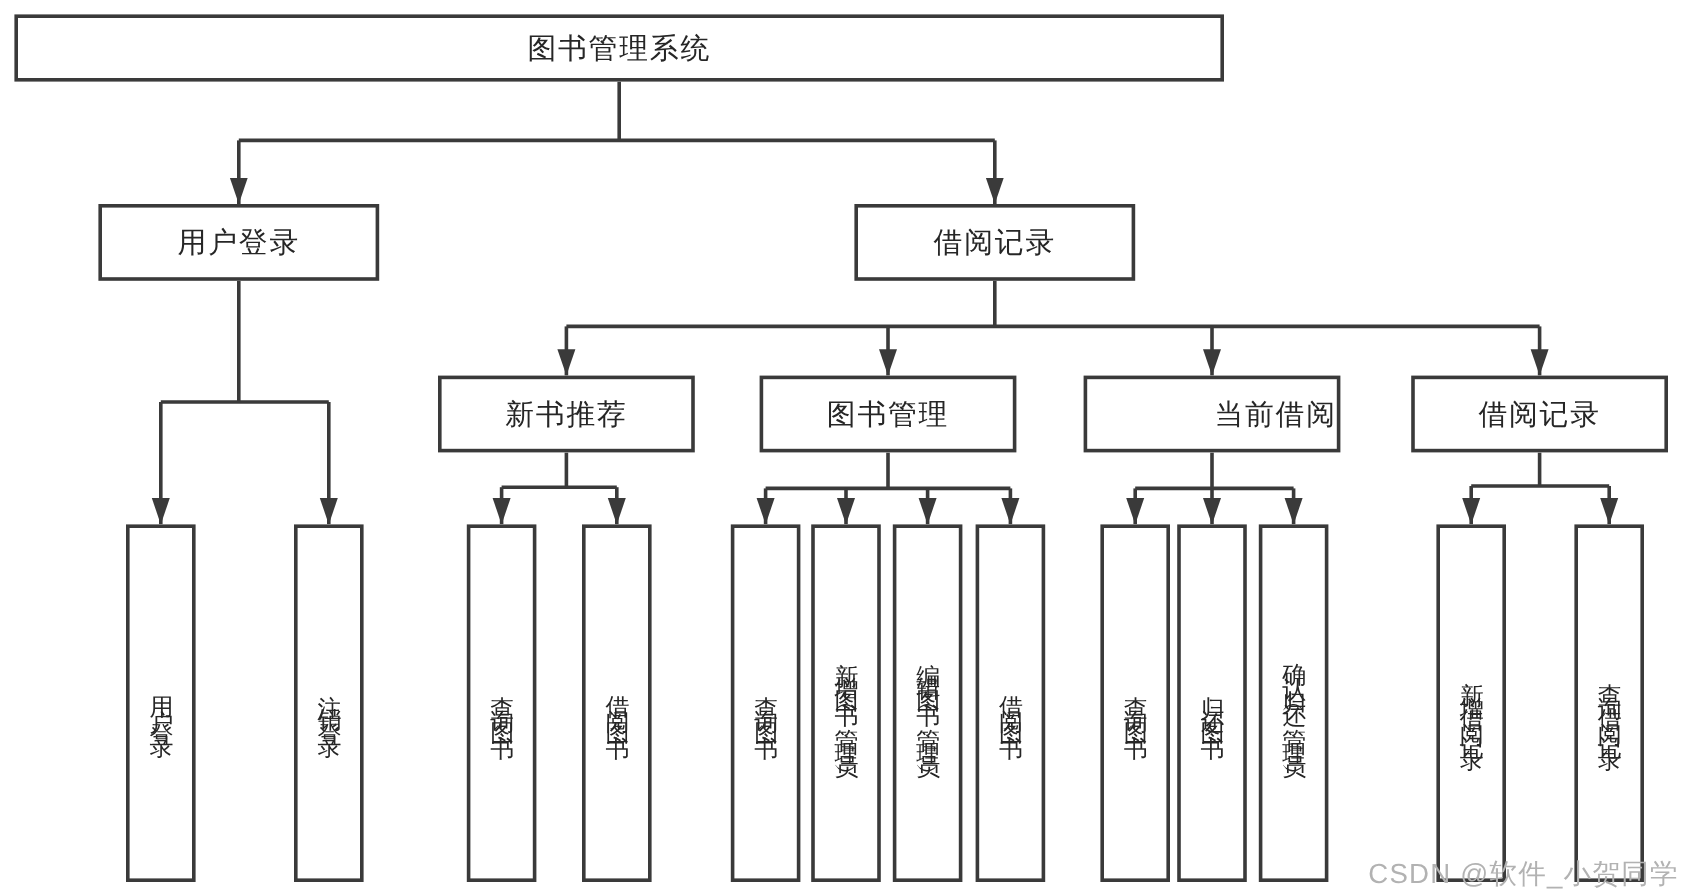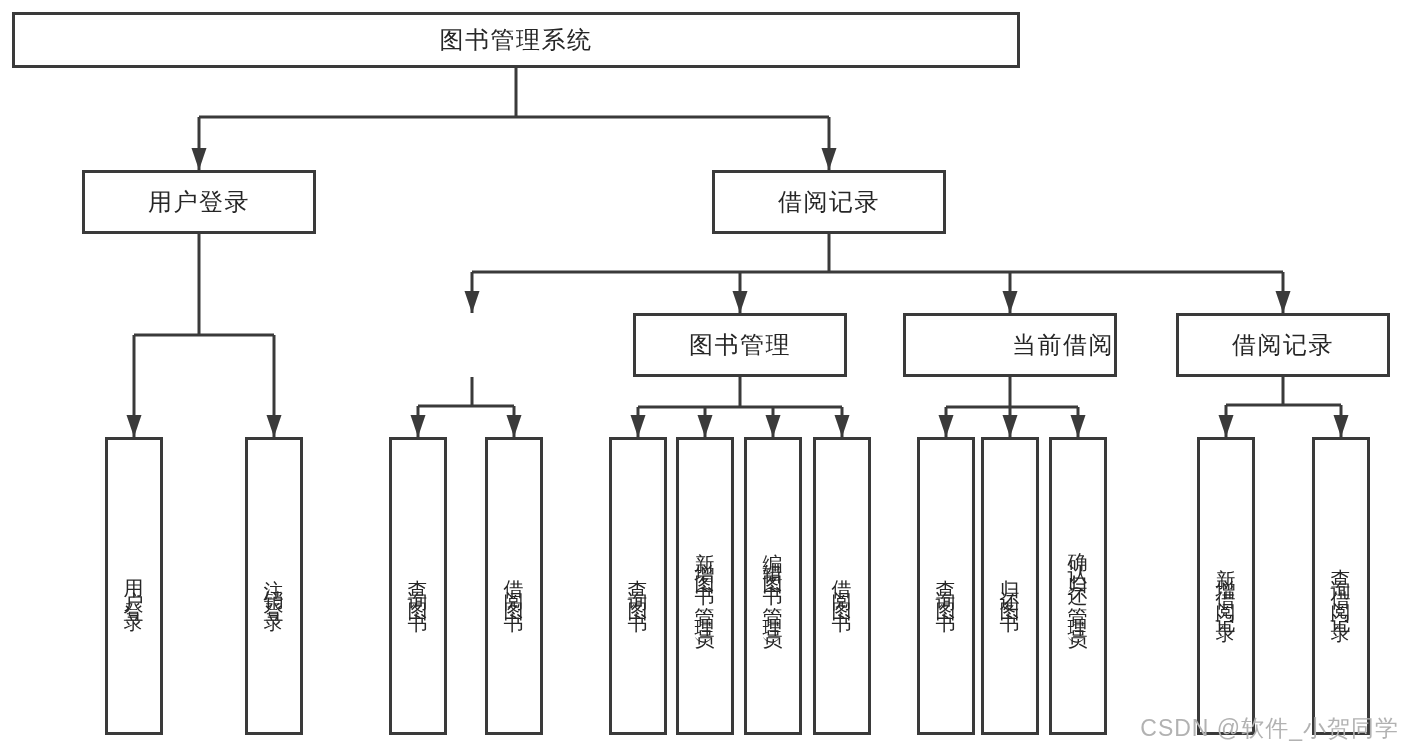--- a/index.html
+++ b/index.html
@@ -114,20 +114,23 @@
     <span class="hlabel">图书管理系统</span>
   </div>
 
   <div class="node" style="left:82px;top:170px;width:234px;height:64px;">
     <span class="hlabel">用户登录</span>
   </div>
   <div class="node" style="left:712px;top:170px;width:234px;height:64px;">
     <span class="hlabel">借阅记录</span>
   </div>
 
+  <div class="node" style="left:365px;top:313px;width:214px;height:64px;">
+    <span class="hlabel">新书推荐</span>
+  </div>
   <div class="node" style="left:633px;top:313px;width:214px;height:64px;">
     <span class="hlabel">图书管理</span>
   </div>
   <div class="node" style="left:903px;top:313px;width:214px;height:64px;justify-content:flex-end;">
     <span class="hlabel">当前借阅</span>
   </div>
   <div class="node" style="left:1176px;top:313px;width:214px;height:64px;">
     <span class="hlabel">借阅记录</span>
   </div>
 

